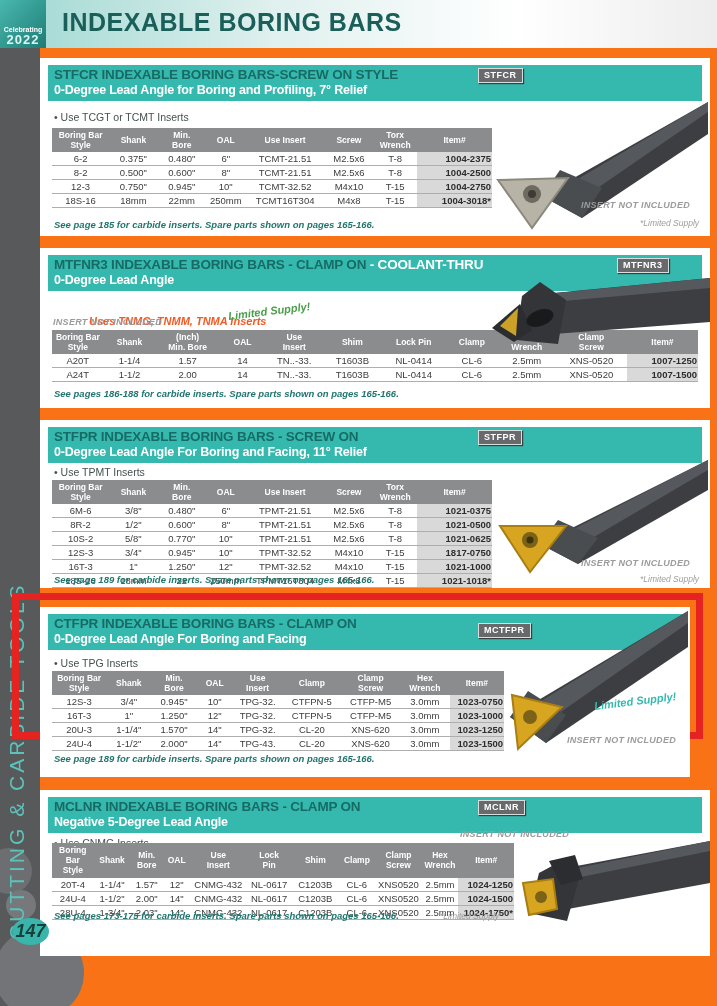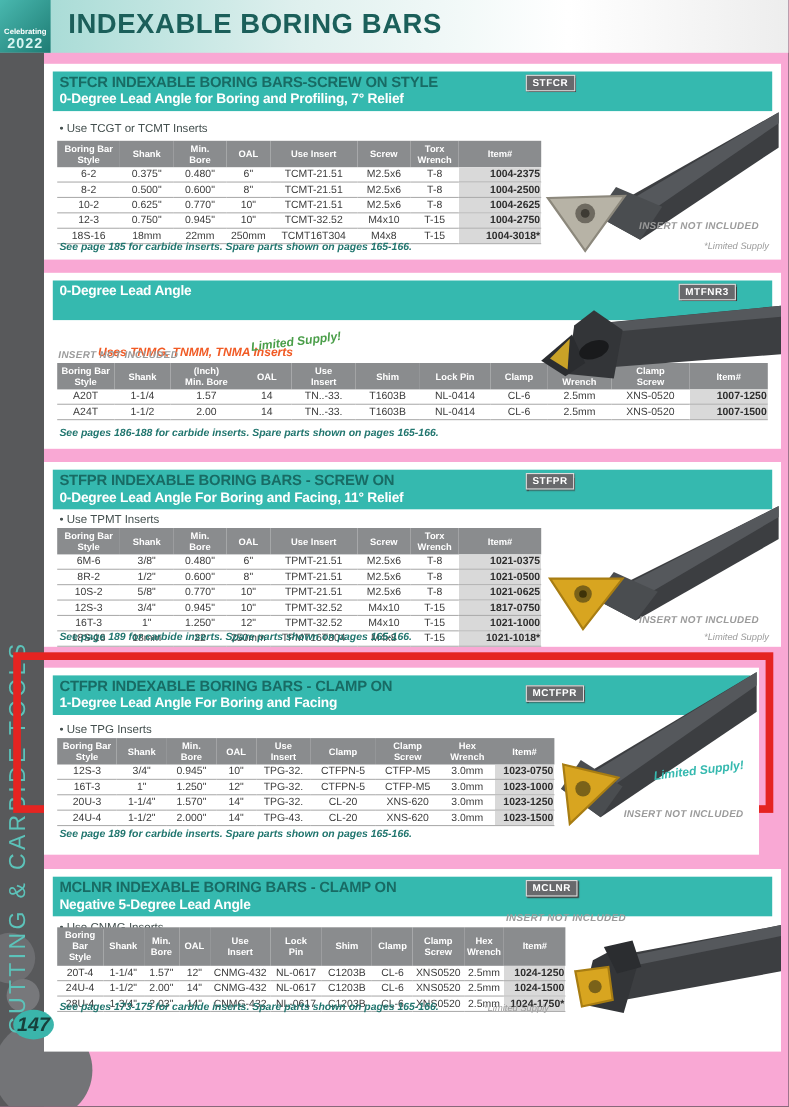--- a/index.html
+++ b/index.html
@@ -1,17 +1,17 @@
 <!DOCTYPE html>
 <html><head>
 <meta charset="utf-8">
 <style>
   html,body{margin:0;padding:0;background:#3a3a3c;}
   *{box-sizing:border-box;font-family:"Liberation Sans",sans-serif;}
-  .page{position:relative;width:717px;height:1006px;background:#f9a8d4;overflow:hidden;margin:0 auto;}
+  .page{position:relative;width:717px;height:1006px;background:#f97316;overflow:hidden;margin:0 auto;}
 
   
   .header{position:absolute;left:0;top:0;width:717px;height:48px;
     background:linear-gradient(90deg,#9fd8d2 0%,#dff0ee 38%,#ffffff 72%,#ededed 100%);}
   .celebrate{position:absolute;left:0;top:0;width:46px;height:48px;
     background:linear-gradient(135deg,#49b8af 0%,#1e7c74 100%);color:#fff;
     display:flex;flex-direction:column;justify-content:flex-end;align-items:center;padding-bottom:2px;}
   .celebrate .c1{font-size:7px;font-weight:bold;}
   .celebrate .c2{font-size:13px;font-weight:bold;letter-spacing:1px;color:#d9f6f3;line-height:1;}
   .header h1{position:absolute;left:62px;top:8px;margin:0;font-size:25px;font-weight:800;
@@ -125,30 +125,20 @@
             <td>8-2</td>
             <td>0.500"</td>
             <td>0.600"</td>
             <td>8"</td>
             <td>TCMT-21.51</td>
             <td>M2.5x6</td>
             <td>T-8</td>
             <td class="item-col">1004-2500</td>
           </tr>
           <tr>
-            <td>10-2</td>
-            <td>0.625"</td>
-            <td>0.770"</td>
-            <td>10"</td>
-            <td>TCMT-21.51</td>
-            <td>M2.5x6</td>
-            <td>T-8</td>
-            <td class="item-col">1004-2625</td>
-          </tr>
-          <tr>
             <td>12-3</td>
             <td>0.750"</td>
             <td>0.945"</td>
             <td>10"</td>
             <td>TCMT-32.52</td>
             <td>M4x10</td>
             <td>T-15</td>
             <td class="item-col">1004-2750</td>
           </tr>
           <tr>
@@ -171,20 +161,21 @@
       <polygon points="112,118 72,96 90,70 132,88" fill="#4a4d50"></polygon>
       <polygon points="28,80 98,78 62,128" fill="#b7b3a6" stroke="#8c887c" stroke-width="2"></polygon>
       <circle cx="62" cy="94" r="9" fill="#6e6a60"></circle>
       <circle cx="62" cy="94" r="4" fill="#3e3b34"></circle>
     </svg>
     <div class="insert-note" style="right:20px;top:142px;">INSERT NOT INCLUDED</div>
   </div>
 
   <div class="card" style="left:40px;top:248px;width:670px;height:160px;">
     <div class="banner">
+      <div class="t"><span>MTFNR3 INDEXABLE BORING BARS - CLAMP ON</span><span class="suffix"> - COOLANT-THRU</span></div>
       <div class="s">0-Degree Lead Angle</div>
     </div>
     <div class="badge" style="left:577px;top:10px;">MTFNR3</div>
     <svg class="photo" style="left:430px;top:22px;z-index:2;" width="240" height="88" viewBox="0 0 240 88">
       <polygon points="240,8 240,52 58,66 52,26" fill="#3c3e41"></polygon>
       <polygon points="240,8 240,18 60,34 56,26" fill="#55585c"></polygon>
       <polygon points="70,12 52,26 46,70 88,74 96,30" fill="#333538"></polygon>
       <polygon points="50,34 22,58 44,72 62,60" fill="#2b2d30"></polygon>
       <polygon points="48,38 30,56 46,66" fill="#c9a227"></polygon>
       <ellipse cx="70" cy="48" rx="14" ry="8" transform="rotate(-20 70 48)" fill="#191a1c"></ellipse>
@@ -356,21 +347,21 @@
       <circle cx="60" cy="80" r="8" fill="#7a6219"></circle>
       <circle cx="60" cy="80" r="3.5" fill="#3e3208"></circle>
     </svg>
     <div class="insert-note" style="right:20px;top:138px;">INSERT NOT INCLUDED</div>
   </div>
 
   <div class="red-box">
     <div class="card" style="left:21px;top:7px;width:650px;height:170px;">
       <div class="banner" style="height:36px;">
         <div class="t">CTFPR INDEXABLE BORING BARS - CLAMP ON</div>
-        <div class="s">1-Degree Lead Angle For Boring and Facing</div>
+        <div class="s">0-Degree Lead Angle For Boring and Facing</div>
       </div>
       <div class="badge" style="left:438px;top:16px;">MCTFPR</div>
       <div class="bullet" style="left:14px;top:50px;">•  Use TPG Inserts</div>
       <table class="spec" style="left:12px;top:64px;width:452px;">
         <colgroup>
             <col style="width:12%">
             <col style="width:10%">
             <col style="width:10%">
             <col style="width:8%">
             <col style="width:11%">

